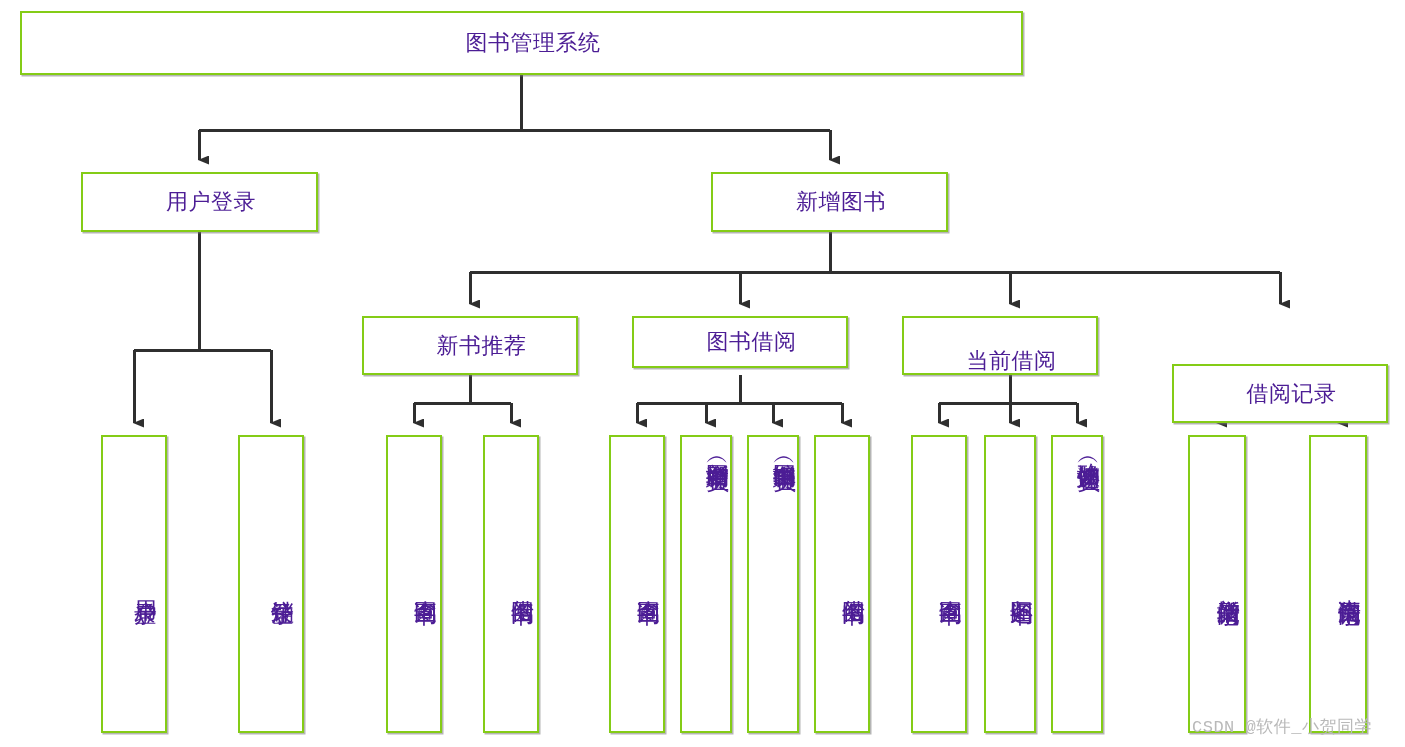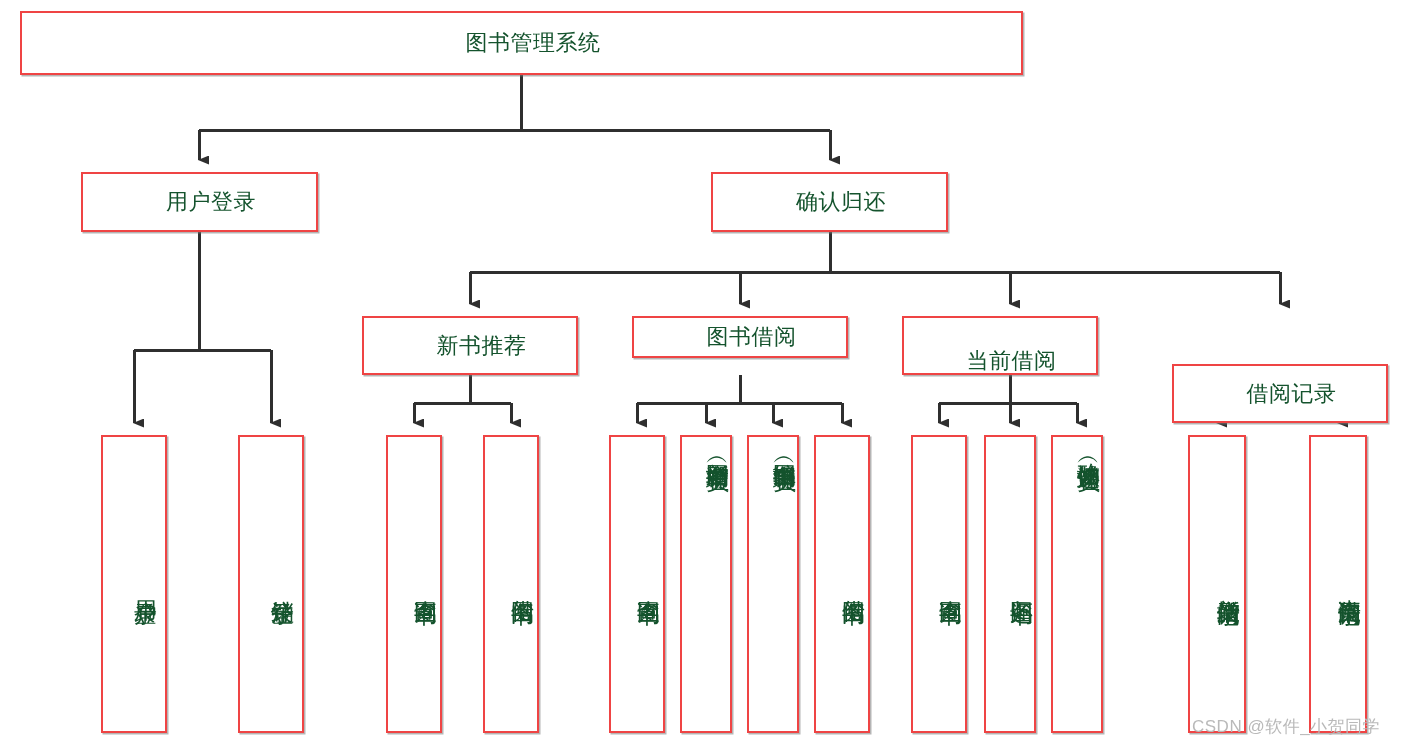--- a/index.html
+++ b/index.html
@@ -22,26 +22,26 @@
     left: 0;
     top: 0;
     width: 1405px;
     height: 747px;
     pointer-events: none;
   }
   .node {
     position: absolute;
     box-sizing: border-box;
     background: #ffffff;
-    border: 2px solid #ef4444;
+    border: 2px solid #84cc16;
     box-shadow: 1.5px 1.5px 0 0 rgba(120,120,120,0.55);
     display: flex;
     align-items: center;
     justify-content: center;
-    color: #14532d;
+    color: #4c1d95;
     padding-left: 23px;
   }
   .node .lbl {
     font-size: 22px;
     line-height: 1.15;
     letter-spacing: 0.5px;
     white-space: nowrap;
   }
   .node.vert .lbl {
     writing-mode: vertical-rl;
@@ -61,20 +61,21 @@
     align-items: center;
     padding-top: 0;
   }
   .watermark {
     position: absolute;
     font-size: 17px;
     color: #b9b9b9;
     letter-spacing: 0.5px;
     white-space: nowrap;
     user-select: none;
+    font-family: Liberation Mono, monospace;
   }
 </style>
 </head>
 <body>
 
 <div id="canvas">
 
   <svg id="wires" viewBox="0 0 1405 747">
     <defs>
       <marker id="arrowhead" markerWidth="9" markerHeight="11" refX="4.5" refY="10" orient="auto" markerUnits="userSpaceOnUse">
@@ -126,27 +127,27 @@
   </svg>
 
   <div class="node" style="left:20px; top:11px; width:1003px; height:64px;">
     <span class="lbl">图书管理系统</span>
   </div>
 
   <div class="node" style="left:81px; top:172px; width:237px; height:60px;">
     <span class="lbl">用户登录</span>
   </div>
   <div class="node" style="left:711px; top:172px; width:237px; height:60px;">
-    <span class="lbl">确认归还</span>
+    <span class="lbl">新增图书</span>
   </div>
 
   <div class="node" style="left:362px; top:316px; width:216px; height:59px;text-align:center;">
     <span class="lbl">新书推荐</span>
   </div>
-  <div class="node" style="left:632px; top:316px; width:216px; height:42px;">
+  <div class="node" style="left:632px; top:316px; width:216px; height:52px;">
     <span class="lbl">图书借阅</span>
   </div>
   <div class="node" style="left:902px; top:316px; width:196px; height:59px;align-items:flex-end;">
     <span class="lbl">当前借阅</span>
   </div>
   <div class="node" style="left:1172px; top:316px; width:216px; height:59px;margin-top:48px;">
     <span class="lbl">借阅记录</span>
   </div>
 
   <div class="node vert mid" style="left:101px; top:435px; width:66px; height:298px;">

